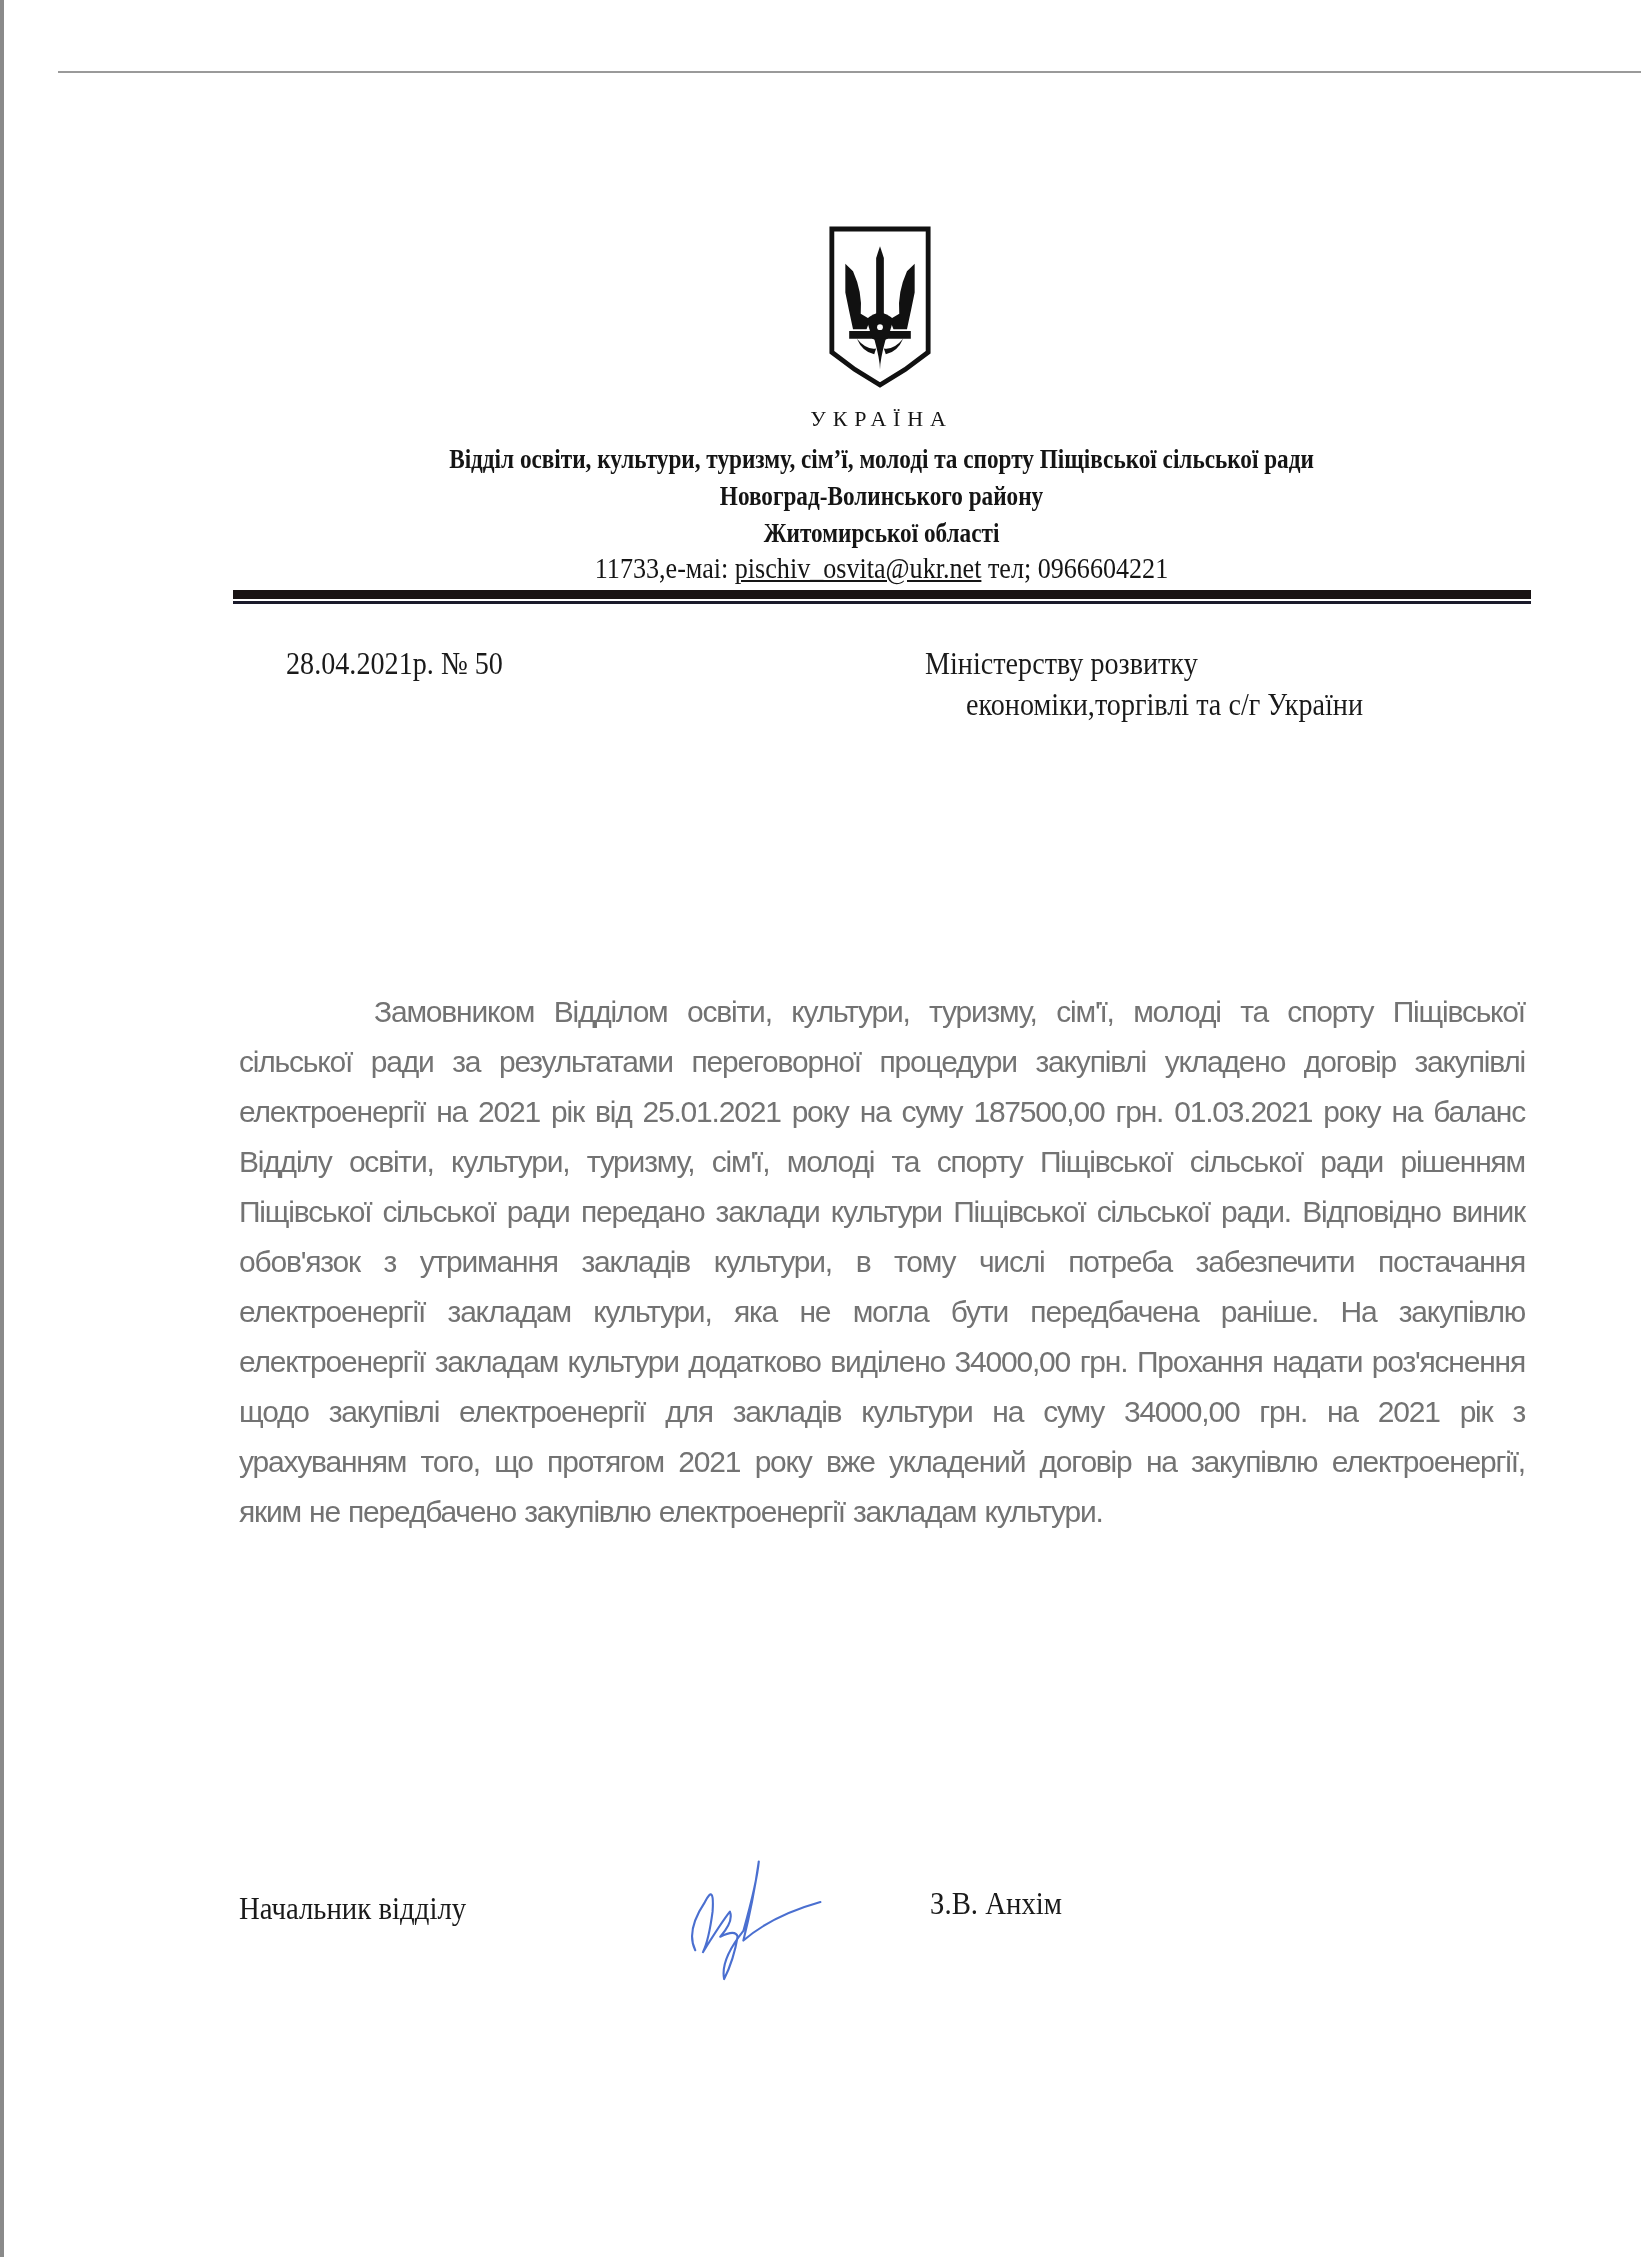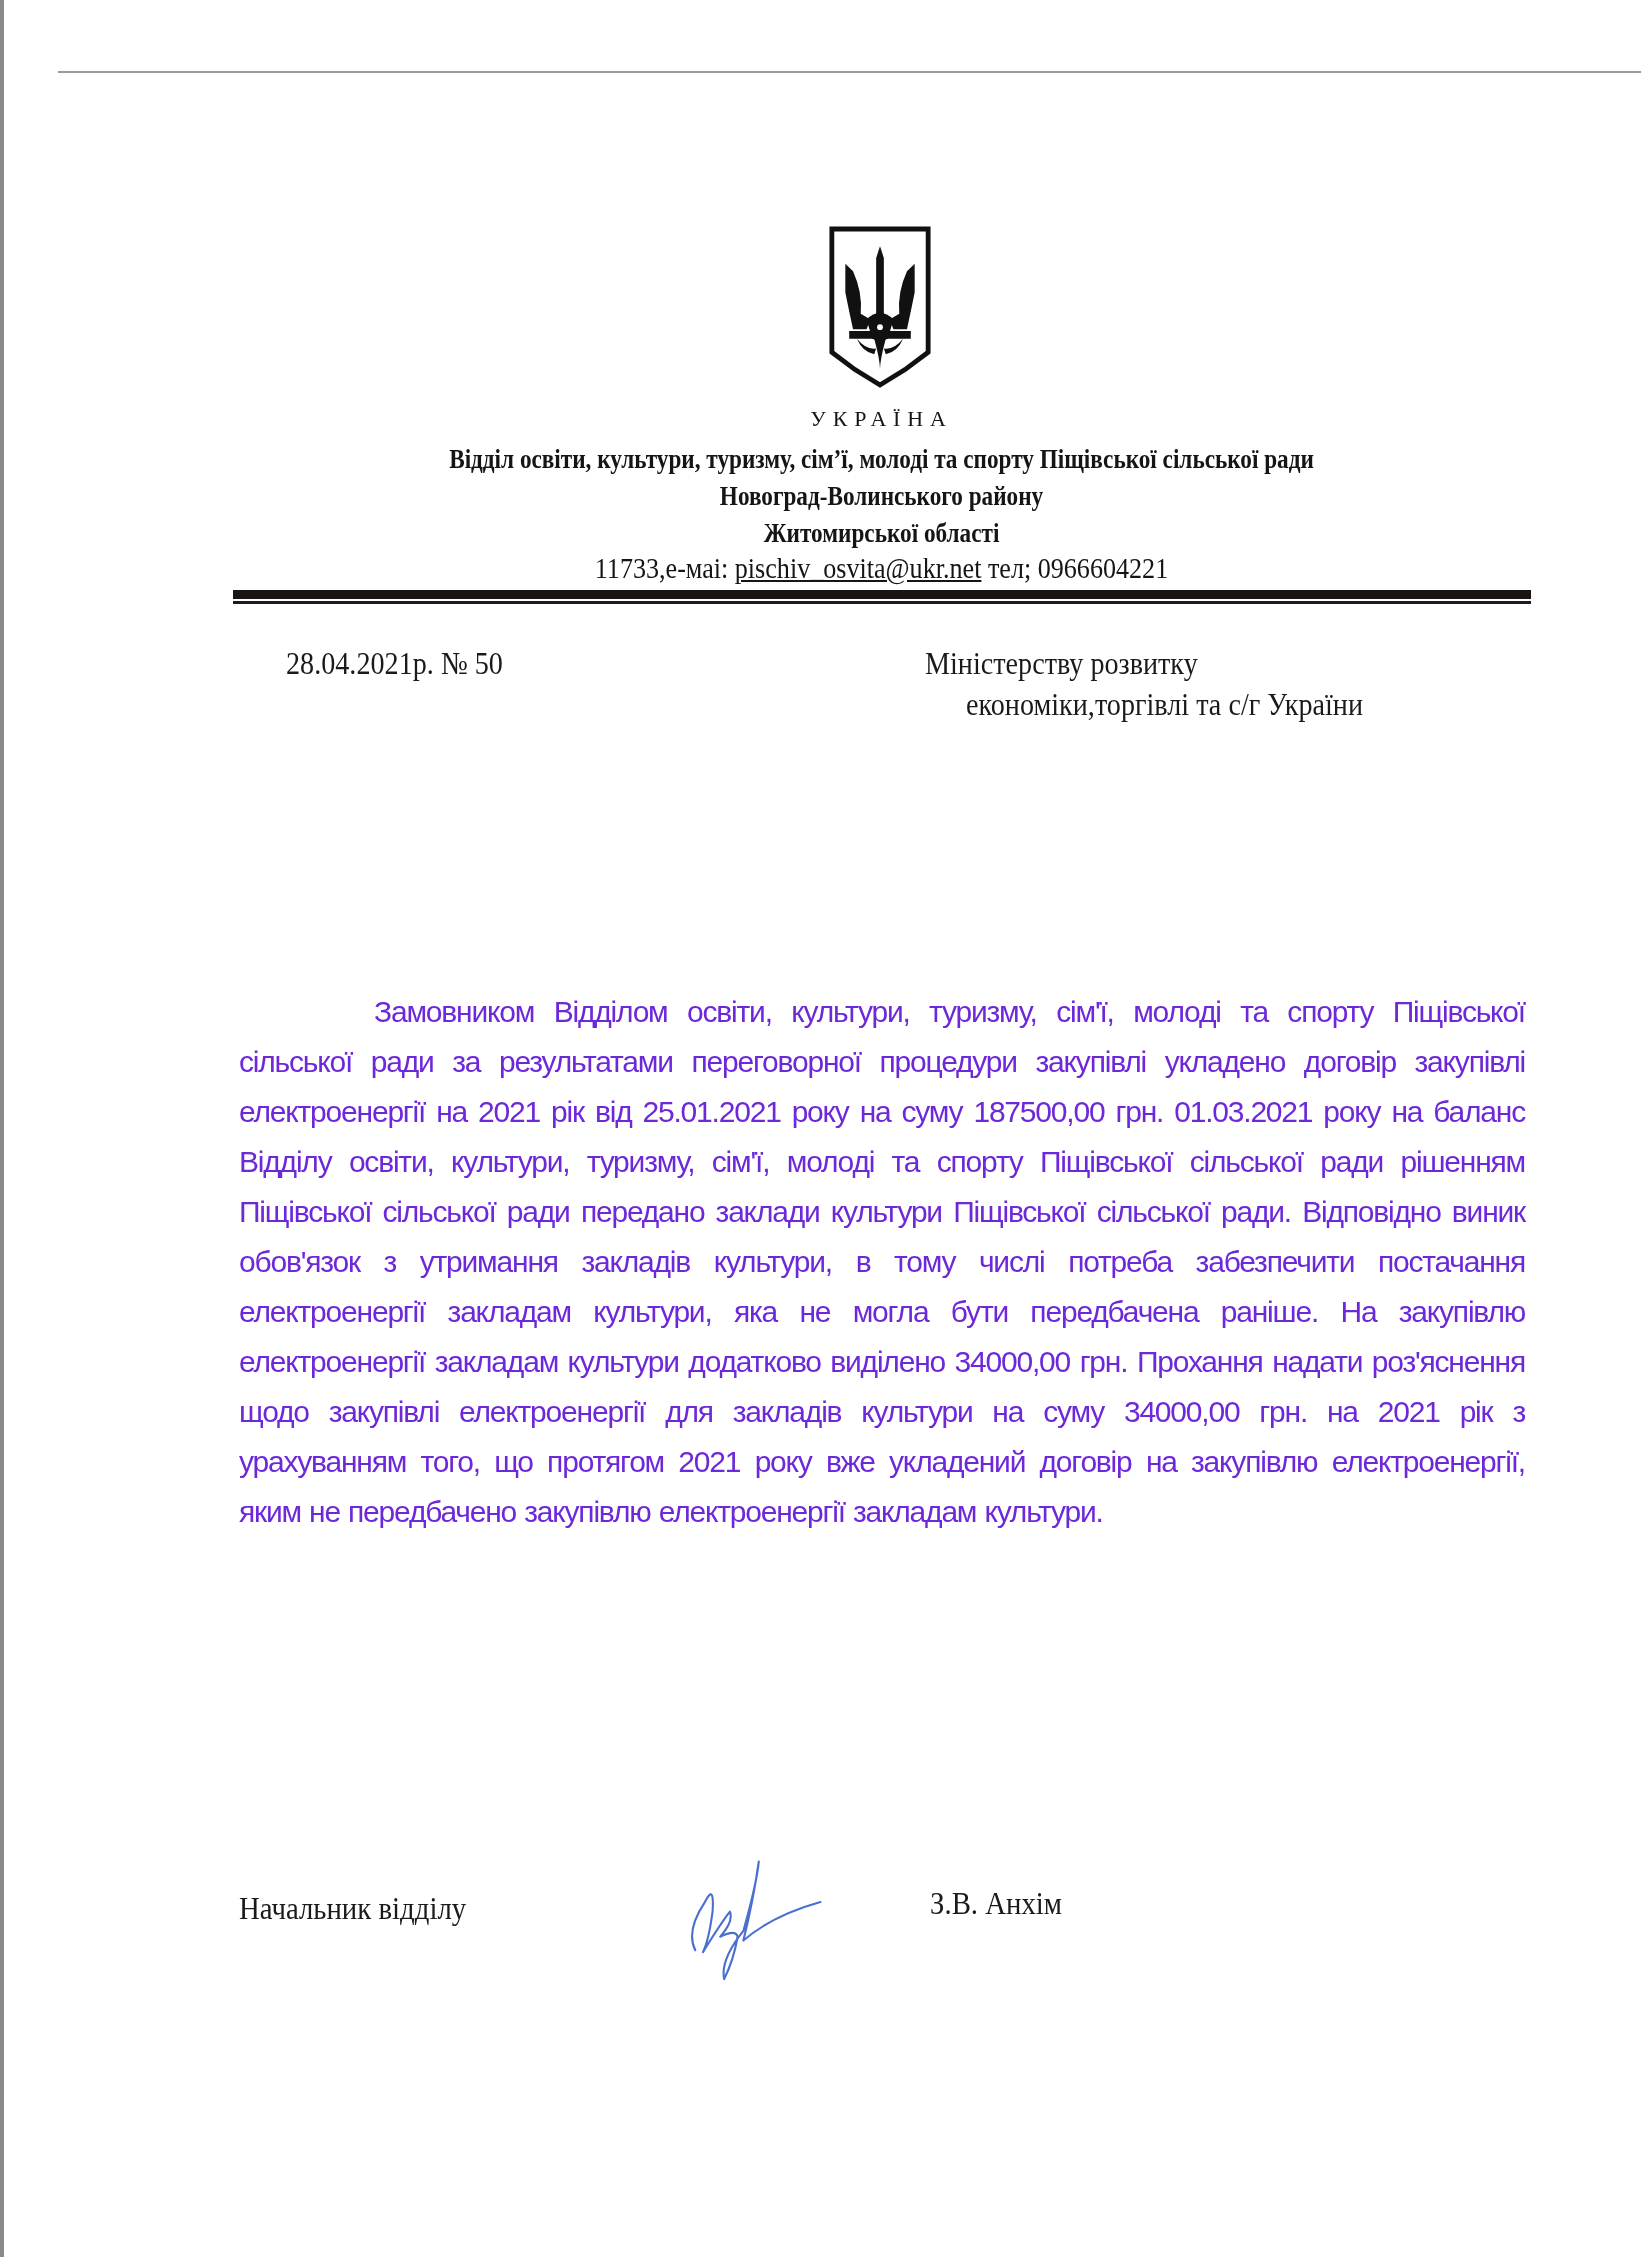--- a/index.html
+++ b/index.html
@@ -19,21 +19,21 @@
   .hdr-contact a { color:#151515; text-decoration:underline; }
 
   .rule-thick { position:absolute; left:233px; top:590px; width:1298px; height:8.7px; background:#1a1414; }
   .rule-thin { position:absolute; left:233px; top:601px; width:1298px; height:2.9px; background:#1a1a2a; }
 
   .ref { position:absolute; left:286px; top:645px; font-family:"Liberation Serif", serif; font-size:32px; transform:scaleX(0.88); transform-origin:left; color:#1a1a1a; }
   .recipient { position:absolute; font-family:"Liberation Serif", serif; font-size:32px; color:#1a1a1a; transform:scaleX(0.88); transform-origin:left; white-space:nowrap; }
   .rec-1 { left:925px; top:645px; }
   .rec-2 { left:966px; top:686px; }
 
-  .body-text { position:absolute; left:239px; top:987px; width:1286px; font-family:"Liberation Sans", sans-serif; font-size:30px; line-height:50px; text-align:justify; color:#6d28d9; letter-spacing:-1.2px; word-spacing:1px; }
+  .body-text { position:absolute; left:239px; top:987px; width:1286px; font-family:"Liberation Sans", sans-serif; font-size:30px; line-height:50px; text-align:justify; color:#737373; letter-spacing:-1.2px; word-spacing:1px; }
   .body-text p { margin:0; text-indent:135px; }
 
   .sig-title { position:absolute; left:239px; top:1890px; font-family:"Liberation Serif", serif; font-size:32px; transform:scaleX(0.9); transform-origin:left; color:#1a1a1a; }
   .sig-mark { position:absolute; left:676px; top:1844px; width:154px; height:145px; }
   .sig-name { position:absolute; left:930px; top:1885px; font-family:"Liberation Serif", serif; font-size:32px; transform:scaleX(0.9); transform-origin:left; color:#1a1a1a; }
 </style>
 </head>
 <body>
 
 <div class="scan-edge"></div>

